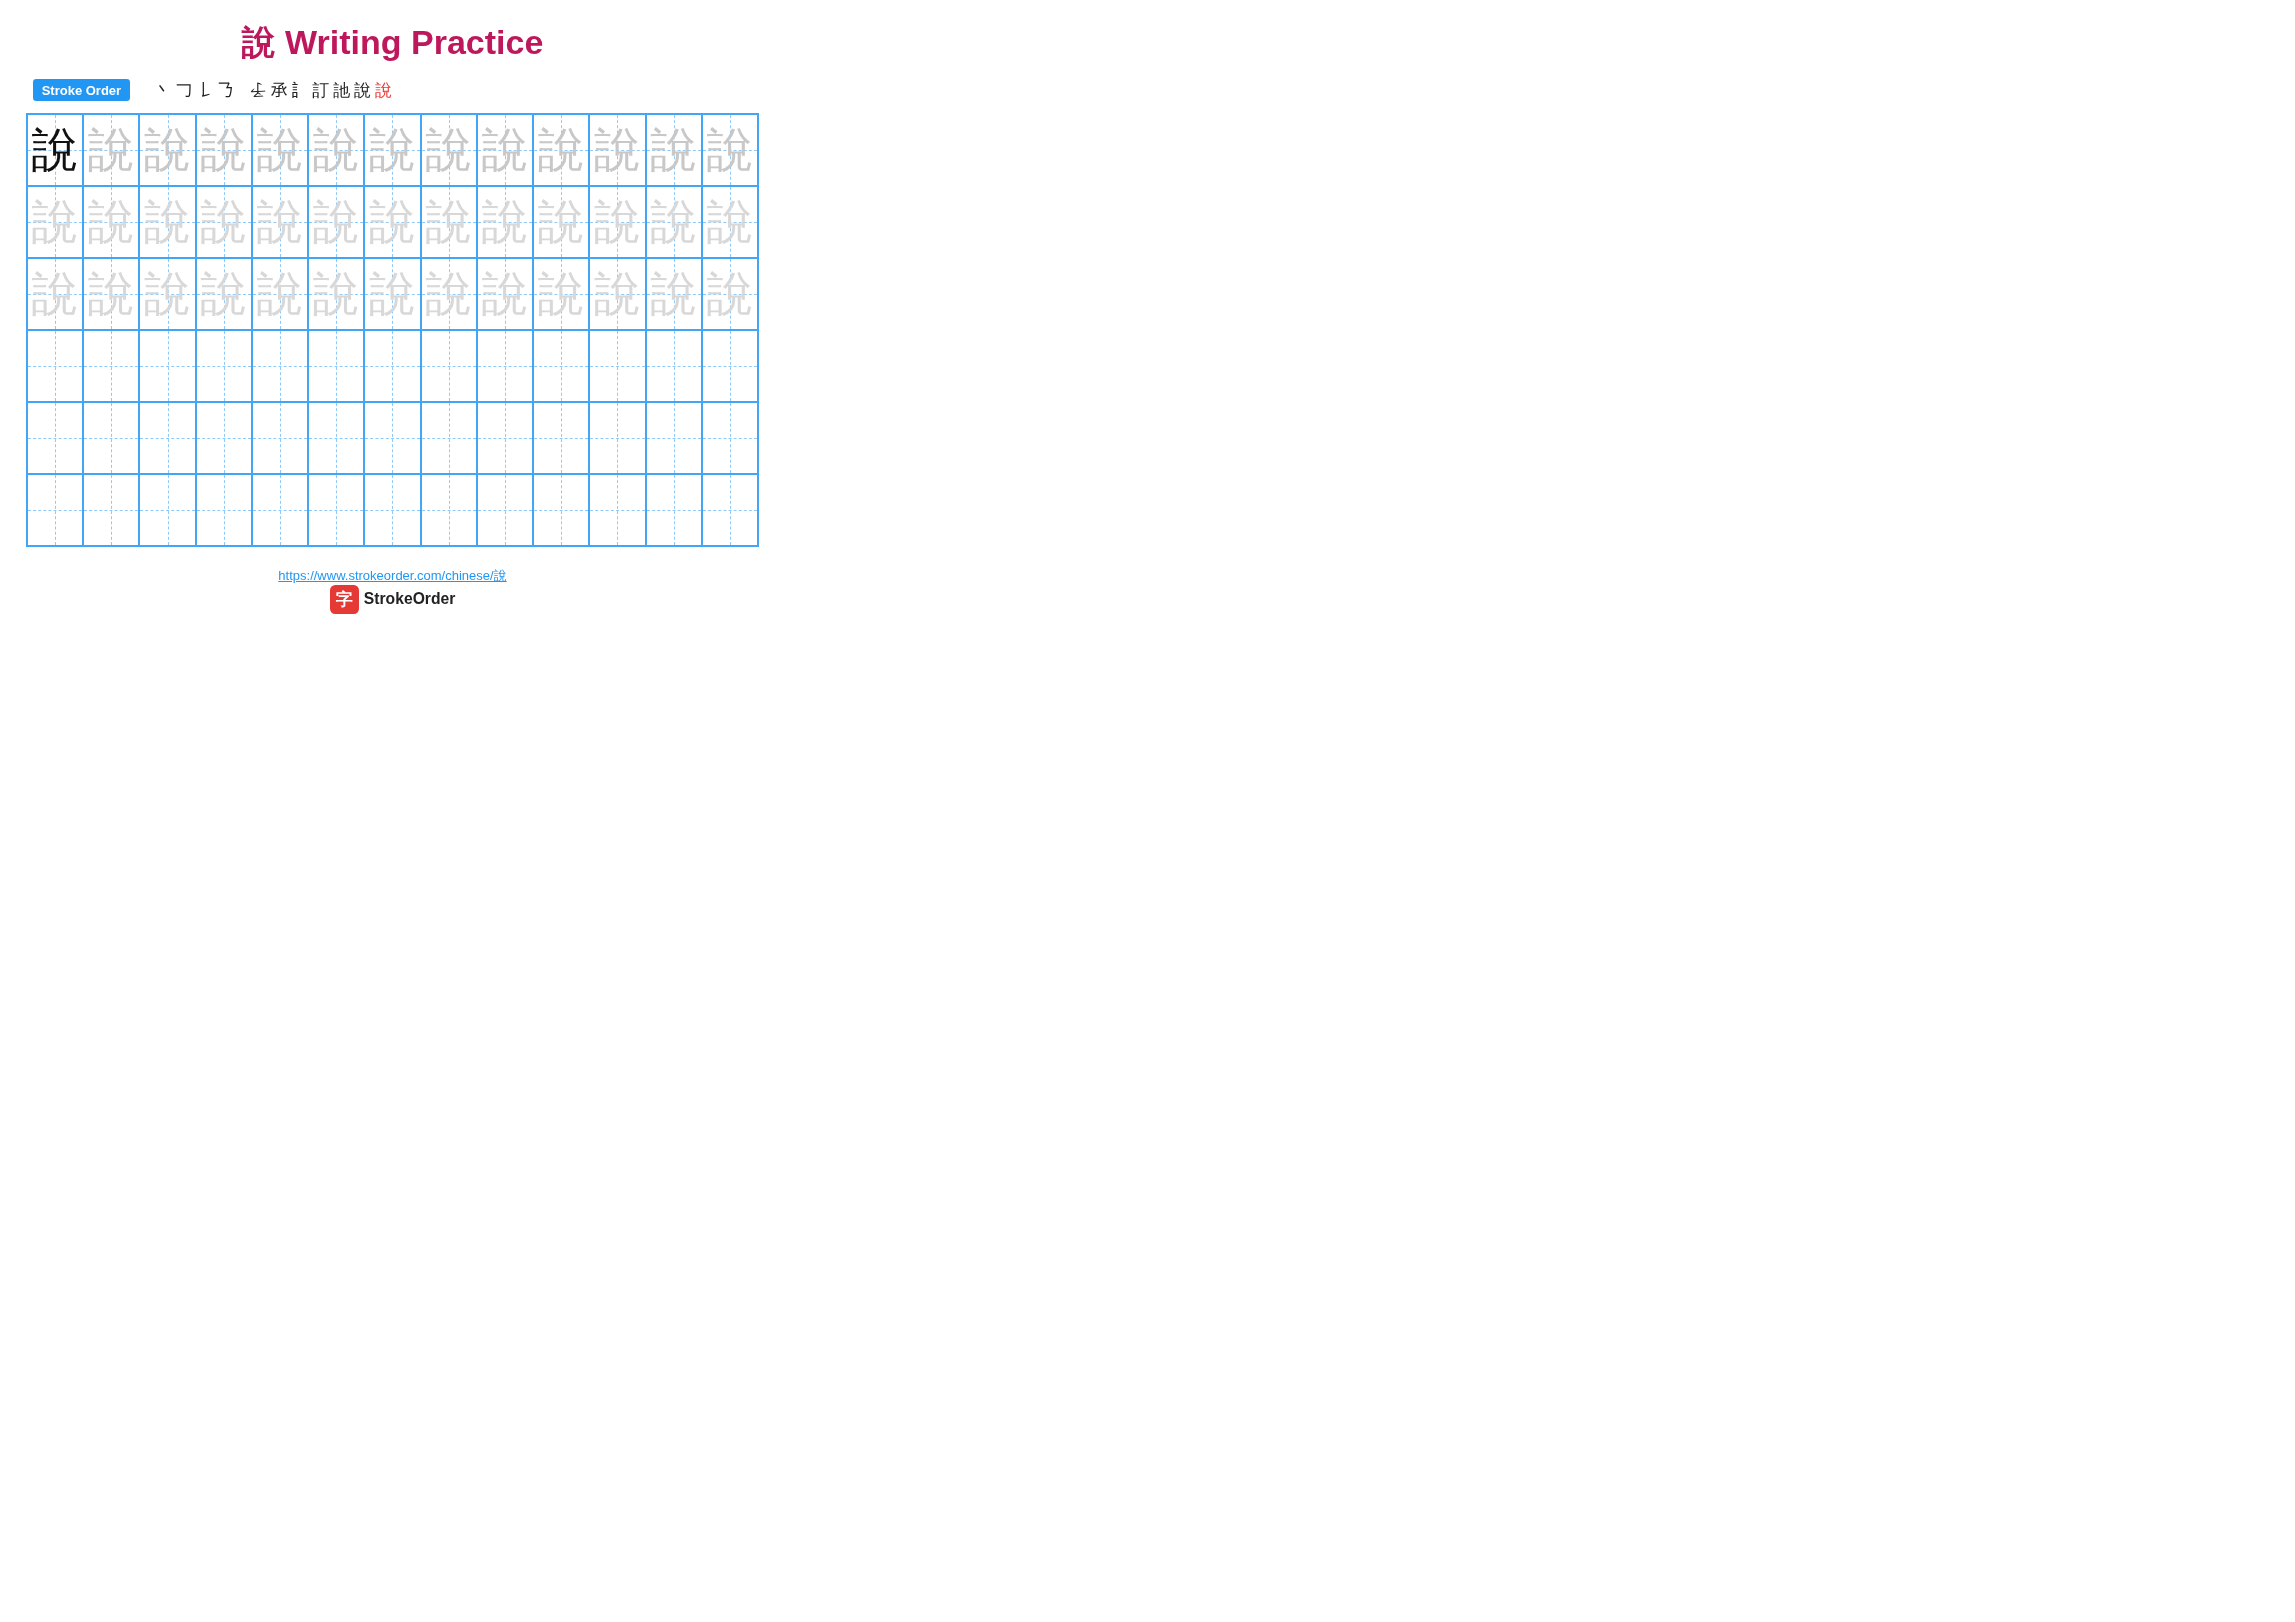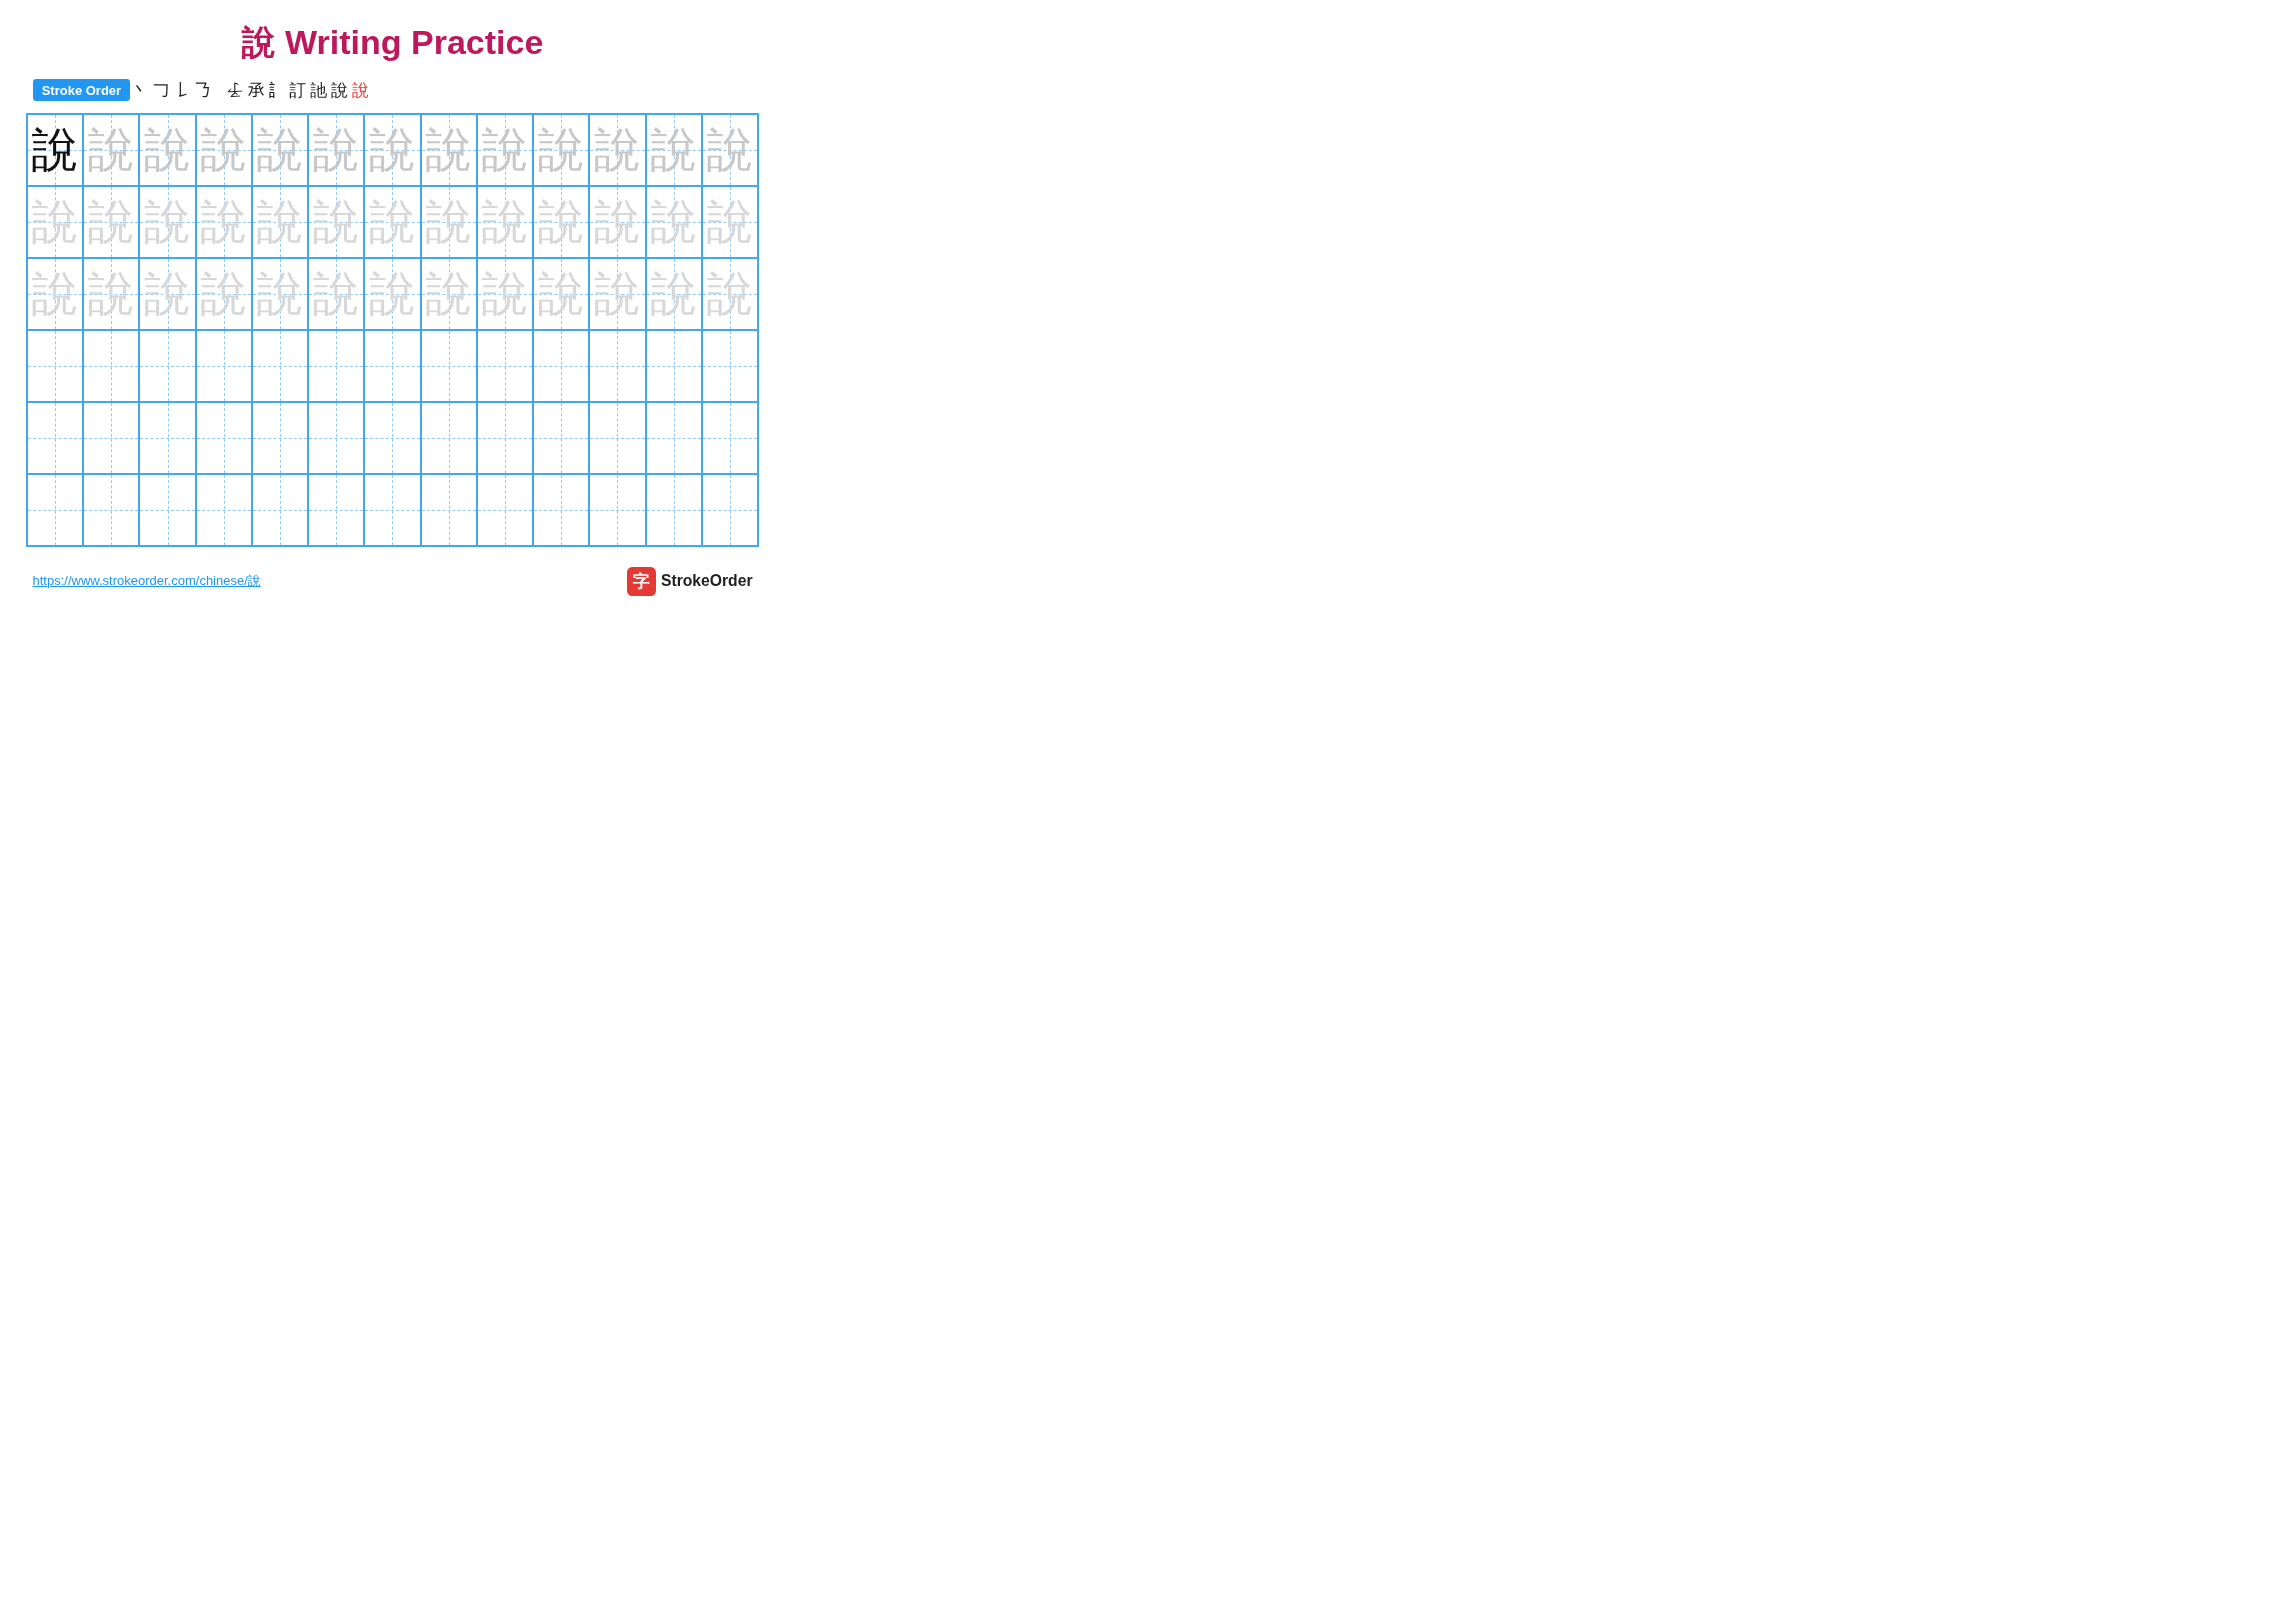--- a/index.html
+++ b/index.html
@@ -16,21 +16,21 @@
       font-size: 34px;
       font-weight: bold;
       color: #be185d;
       margin-bottom: 13px;
       font-family: sans-serif;
     }
 
     .stroke-order-row {
       display: flex;
       align-items: center;
-      gap: 1px;
+      gap: 24px;
       margin-bottom: 11.8px;
       padding-left: 6.5px;
     }
 
     .stroke-order-badge {
       background: #2196F3;
       color: white;
       padding: 3.9px 9.2px;
       border-radius: 3.3px;
       font-size: 13px;
@@ -107,20 +107,21 @@
       color: #d8d8d8;
     }
 
     
     .footer {
       display: flex;
       justify-content: space-between;
       align-items: center;
       margin-top: 19.6px;
       padding: 0 6.5px;
+      flex-direction: column;
     }
 
     .footer-url {
       color: #2196F3;
       font-size: 13px;
       font-family: sans-serif;
     }
 
     .footer-brand {
       display: flex;

